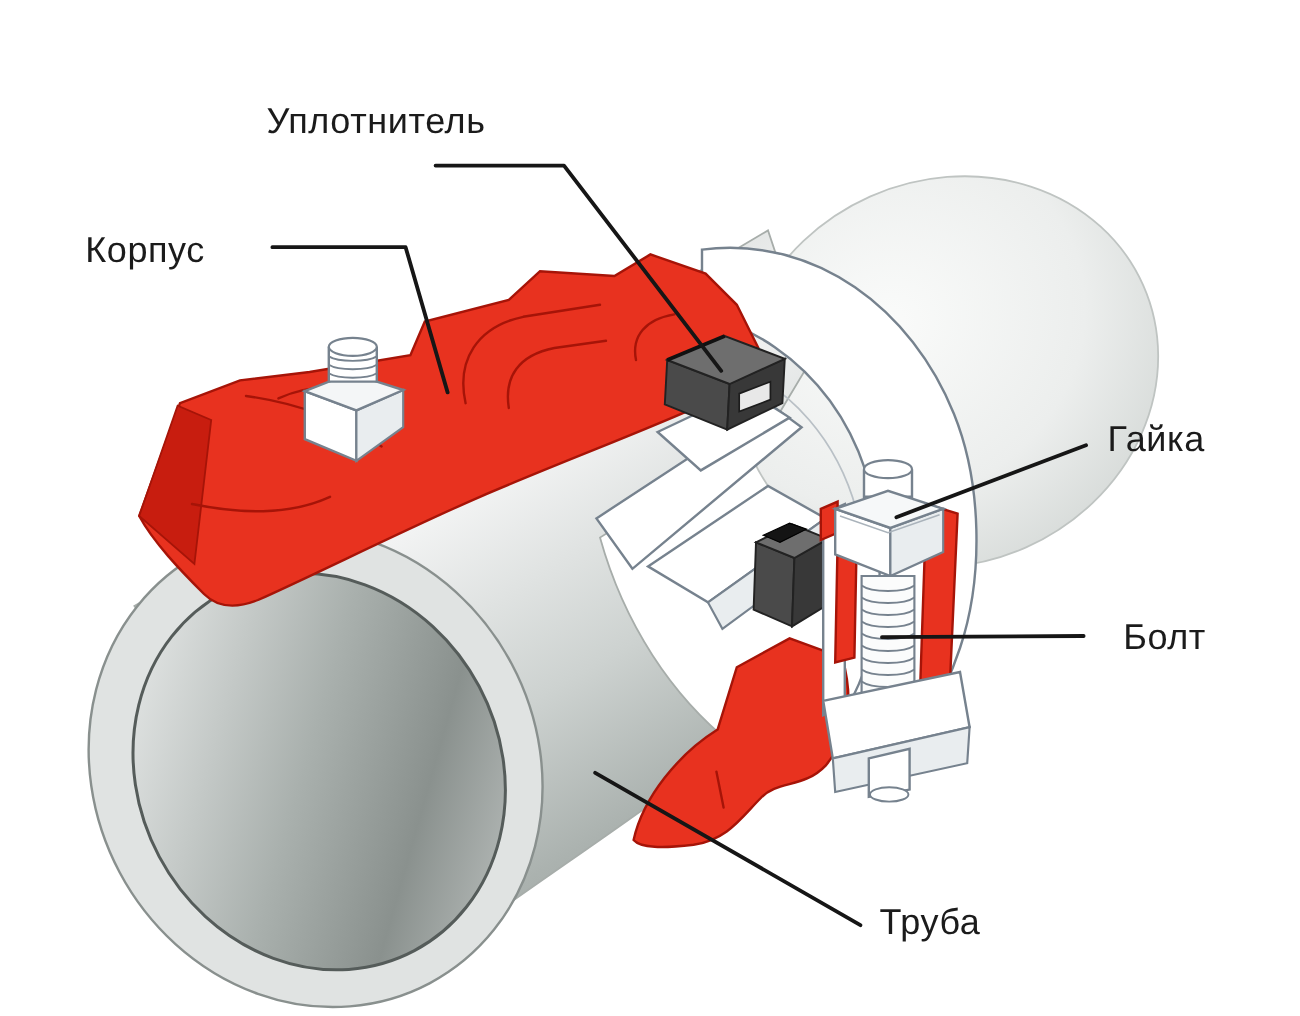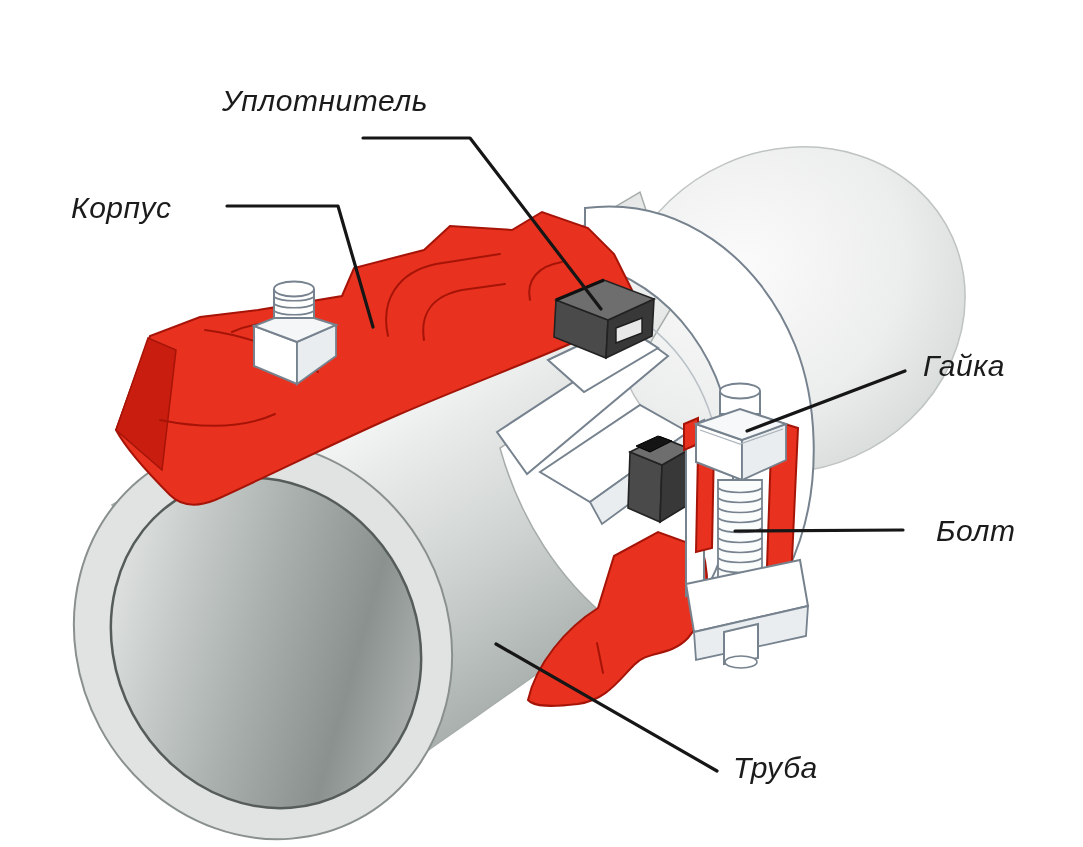--- a/index.html
+++ b/index.html
@@ -1,21 +1,20 @@
 <!DOCTYPE html>
 <html style="--background: #ffffff; --label-text: #1b1b1b; --leader-line: #161616; --clamp-red: #e8321f; --clamp-red-dark: #a61408; --pipe-light: #e7eae9; --pipe-shadow: #9ba29f; --seal-dark: #4a4a4a; --outline-gray: #76828e;"><head>
 <meta charset="utf-8">
 <style>
   html,body{margin:0;padding:0;background:#fff;}
   .canvas{
     position:relative;width:1083px;height:847px;
     background:var(--background,#ffffff);
     font-family:"Liberation Sans", sans-serif;
     overflow:hidden;
-    font-style:italic;
   }
   svg{position:absolute;left:0;top:0;}
   .whitepart{fill:#ffffff;stroke:var(--outline-gray,#76828e);stroke-width:2;}
   .shadepart{fill:#e9edef;stroke:var(--outline-gray,#76828e);stroke-width:1.8;}
   .red{fill:var(--clamp-red,#e8321f);stroke:var(--clamp-red-dark,#a61408);stroke-width:2;}
   .redline{fill:none;stroke:var(--clamp-red-dark,#a61408);stroke-width:2;stroke-linecap:round;}
   .leader{fill:none;stroke:var(--leader-line,#161616);stroke-width:3.2;stroke-linecap:round;stroke-linejoin:round;}
   .lbl{fill:var(--label-text,#1b1b1b);font-size:30px;letter-spacing:0.5px;}
   .sealtop{fill:#6e6e6e;stroke:#222;stroke-width:1.6;}
   .sealfront{fill:var(--seal-dark,#4a4a4a);stroke:#222;stroke-width:1.6;}

